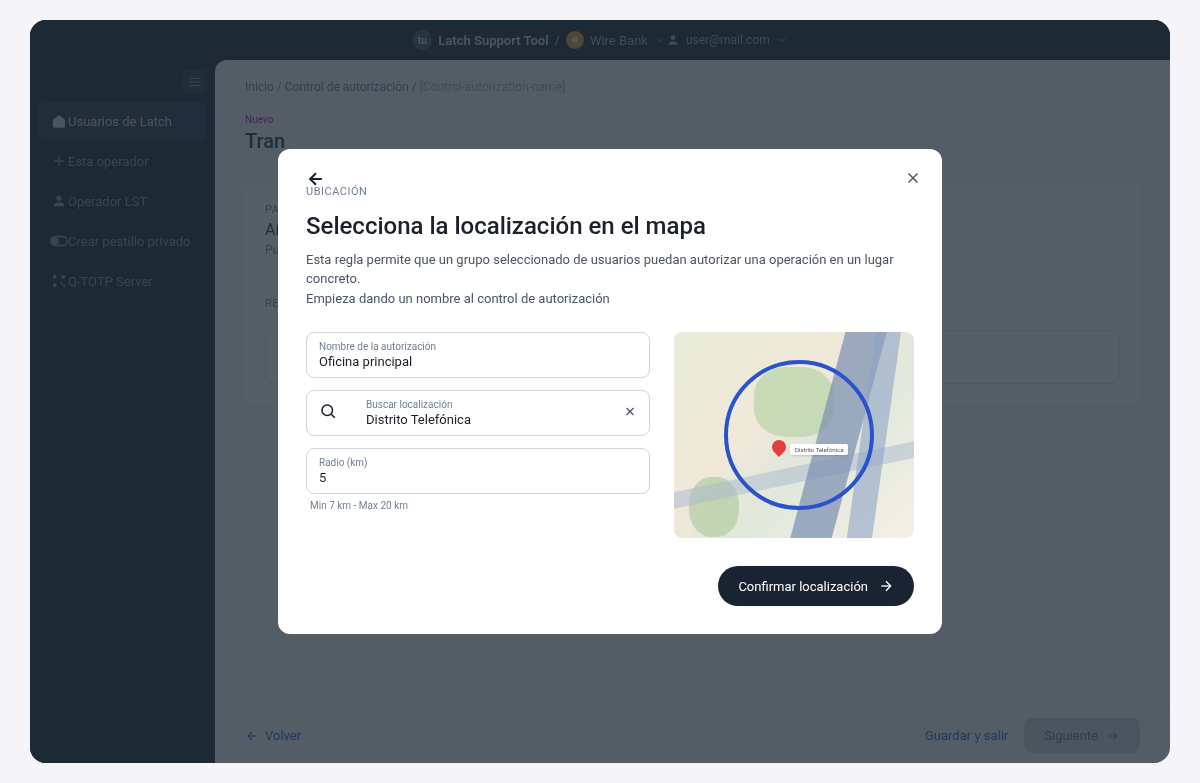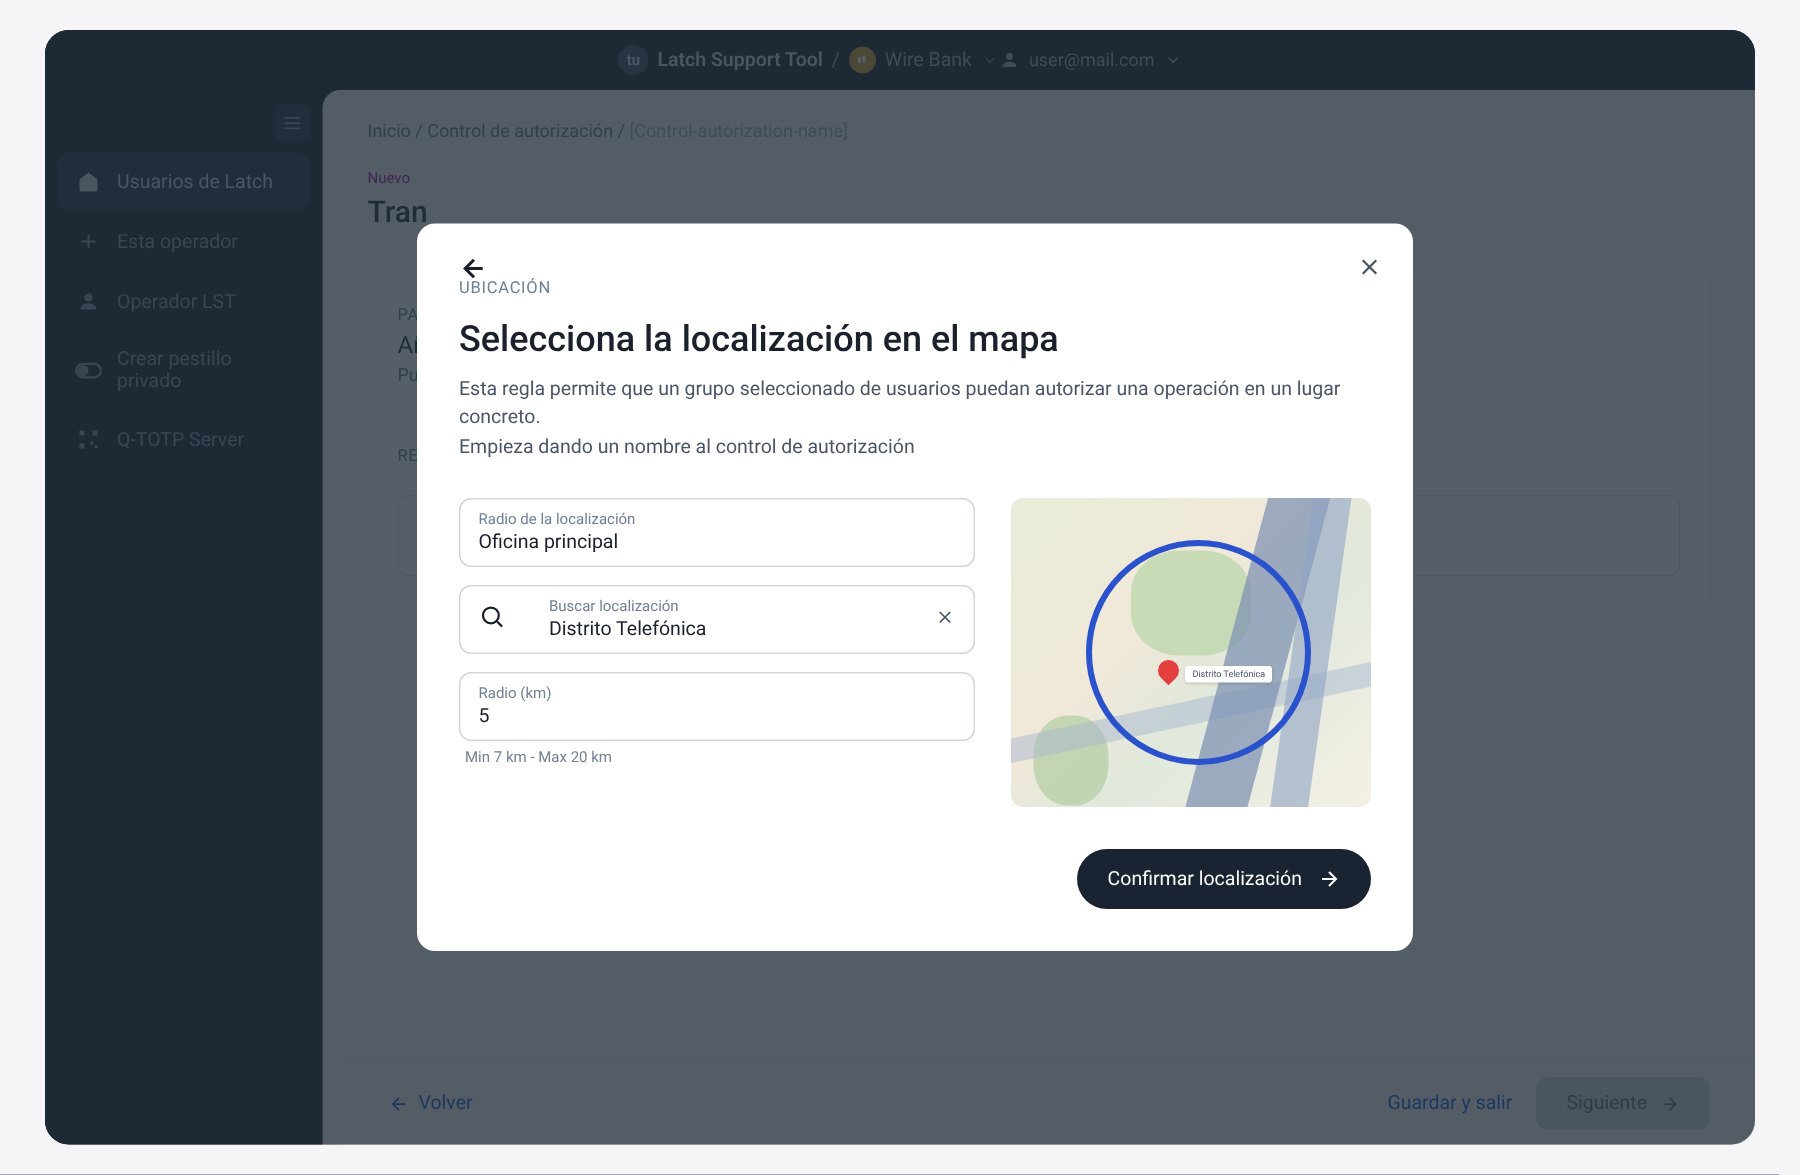--- a/index.html
+++ b/index.html
@@ -8,29 +8,29 @@
 .top-bar { height: 40px; background: #1e2936; display: flex; align-items: center; padding: 0 16px; color: #a0aec0; font-size: 13px; justify-content: center; }
 .top-bar-left { display: flex; align-items: center; gap: 6px; }
 .logo-circle { width: 20px; height: 20px; border-radius: 50%; background: #4a5568; display: inline-flex; align-items: center; justify-content: center; font-size: 10px; color: #cbd5e0; font-weight: bold; }
 .brand-circle { width: 18px; height: 18px; border-radius: 50%; background: #d4a73b; display: inline-flex; align-items: center; justify-content: center; font-size: 9px; color: white; }
 .top-bar-right { display: flex; align-items: center; gap: 6px; font-size: 12px; }
 .user-icon { width: 14px; height: 14px; }
 .app-body { display: flex; height: calc(100% - 40px); }
 .sidebar { width: 185px; background: #1e2936; padding: 10px 8px; }
 .sidebar-toggle { display: flex; justify-content: flex-end; margin-bottom: 8px; }
 .sidebar-toggle-btn { width: 24px; height: 24px; background: #2d3a4a; border-radius: 4px; display: flex; align-items: center; justify-content: center; }
-.sidebar-item { display: flex; align-items: center; gap: 10px; padding: 10px 12px; border-radius: 8px; color: #8896a8; font-size: 13px; margin-bottom: 2px; cursor: pointer; }
+.sidebar-item { display: flex; align-items: center; padding: 10px 12px; border-radius: 8px; color: #8896a8; font-size: 13px; margin-bottom: 2px; cursor: pointer; }
 .sidebar-item.active { background: #2d3a4a; color: #cbd5e0; }
 .sidebar-icon { width: 18px; height: 18px; display: flex; align-items: center; justify-content: center; flex-shrink: 0; }
 .main-content { flex: 1; background: #f5f6f8; border-radius: 12px 0 0 0; padding: 20px 30px; position: relative; overflow: hidden; }
 .breadcrumb { font-size: 12px; color: #718096; margin-bottom: 20px; }
 .breadcrumb .current { color: #a0aec0; }
 .page-heading-small { font-size: 10px; color: #a21caf; margin-bottom: 4px; }
 .page-heading { font-size: 20px; color: #2d3748; font-weight: 500; }
-.footer-bar { position: absolute; bottom: 0; left: 14px; right: 0; height: 56px; display: flex; align-items: center; justify-content: space-between; padding: 0 30px; border-top: 1px solid #e2e8f0; background: #f5f6f8; }
+.footer-bar { position: absolute; bottom: 0; left: 0; right: 0; height: 56px; display: flex; align-items: center; justify-content: space-between; padding: 0 30px; border-top: 1px solid #e2e8f0; background: #f5f6f8; }
 .footer-left { display: flex; align-items: center; gap: 6px; color: #1e5fd6; font-size: 13px; cursor: pointer; }
 .footer-right { display: flex; align-items: center; gap: 16px; }
 .save-exit { color: #1e5fd6; font-size: 13px; cursor: pointer; }
 .next-btn { background: #d1d5db; color: #6b7280; padding: 10px 20px; border-radius: 8px; font-size: 13px; display: flex; align-items: center; gap: 8px; cursor: pointer; }
 .content-area { margin-top: 30px; }
 .step-label { font-size: 11px; color: #718096; letter-spacing: 0.5px; }
 .step-title { font-size: 16px; color: #2d3748; margin-top: 4px; }
 .step-desc { font-size: 12px; color: #718096; margin-top: 4px; }
 
 
@@ -225,21 +225,21 @@
       <div class="modal-section-label">UBICACIÓN</div>
       <div class="modal-title">Selecciona la localización en el mapa</div>
       <div class="modal-desc">
         <span>Esta regla permite que un grupo seleccionado de usuarios puedan autorizar una operación en un lugar concreto.</span><br>
         <span>Empieza dando un nombre al control de autorización</span>
       </div>
 
       <div class="modal-body">
         <div class="modal-left">
           <div class="input-group">
-            <div class="input-label">Radio de la localización</div>
+            <div class="input-label">Nombre de la autorización</div>
             <div class="input-value">Oficina principal</div>
           </div>
           <div class="input-group with-icon">
             <span class="input-icon-left">
               <svg width="18" height="18" viewBox="0 0 24 24" fill="none" stroke="#1a202c" stroke-width="2">
                   <circle cx="11" cy="11" r="7"></circle>
                   <line x1="21" y1="21" x2="16.5" y2="16.5"></line>
                 </svg>
             </span>
             <div class="input-label">Buscar localización</div>

